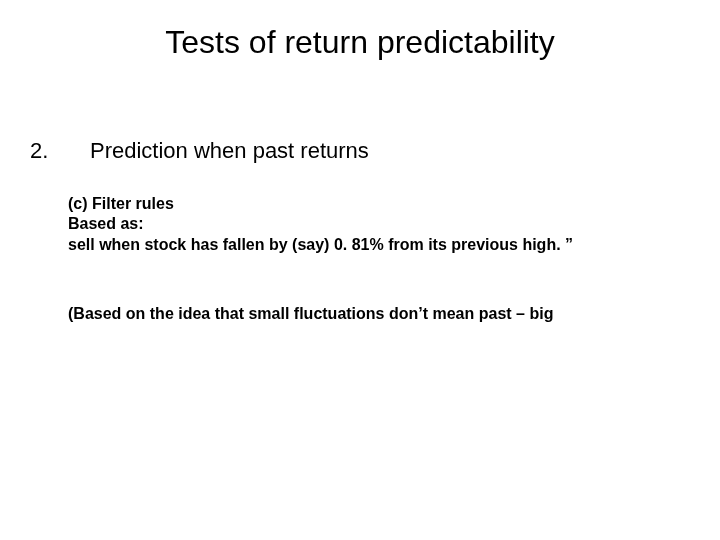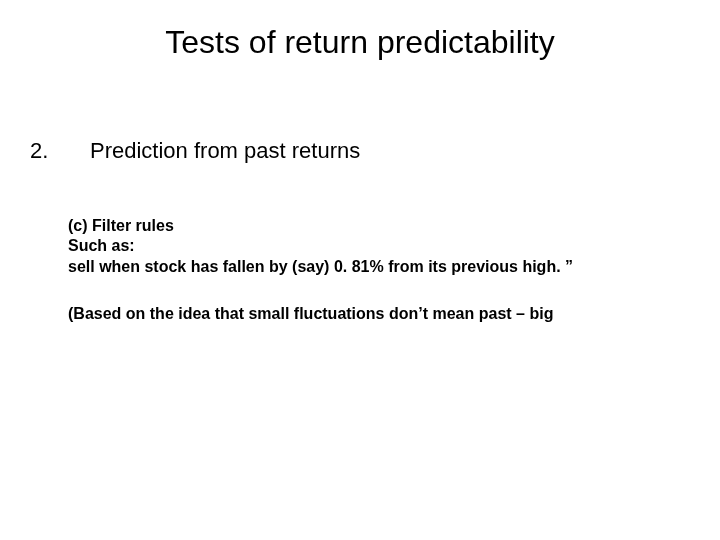--- a/index.html
+++ b/index.html
@@ -41,21 +41,20 @@
     font-weight: 400;
   }
   .body-block {
     position: absolute;
     top: 194px;
     left: 68px;
     width: 590px;
     font-size: 16px;
     font-weight: 700;
     line-height: 1.28;
-    margin-top: 22px;
   }
   .paren-block {
     position: absolute;
     top: 304px;
     left: 68px;
     width: 590px;
     font-size: 16px;
     font-weight: 700;
     line-height: 1.28;
   }
@@ -64,25 +63,25 @@
   }
 </style>
 </head>
 <body>
 
 <div class="slide">
 
   <div class="title">Tests of return predictability</div>
 
   <div class="list-number">2.</div>
-  <div class="list-heading">Prediction from past returns</div>
+  <div class="list-heading">Prediction when past returns</div>
 
   <div class="body-block">
     <div>(c)  Filter rules</div>
-    <div>Such as:</div>
+    <div>Based as:</div>
     <div>sell when stock has fallen by (say) 0. 81% from its previous high. ”</div>
   </div>
 
   <div class="paren-block">
     <div>(Based on the idea that small fluctuations don’t mean past – big</div>
   </div>
 
 </div>
 
 </body></html>

